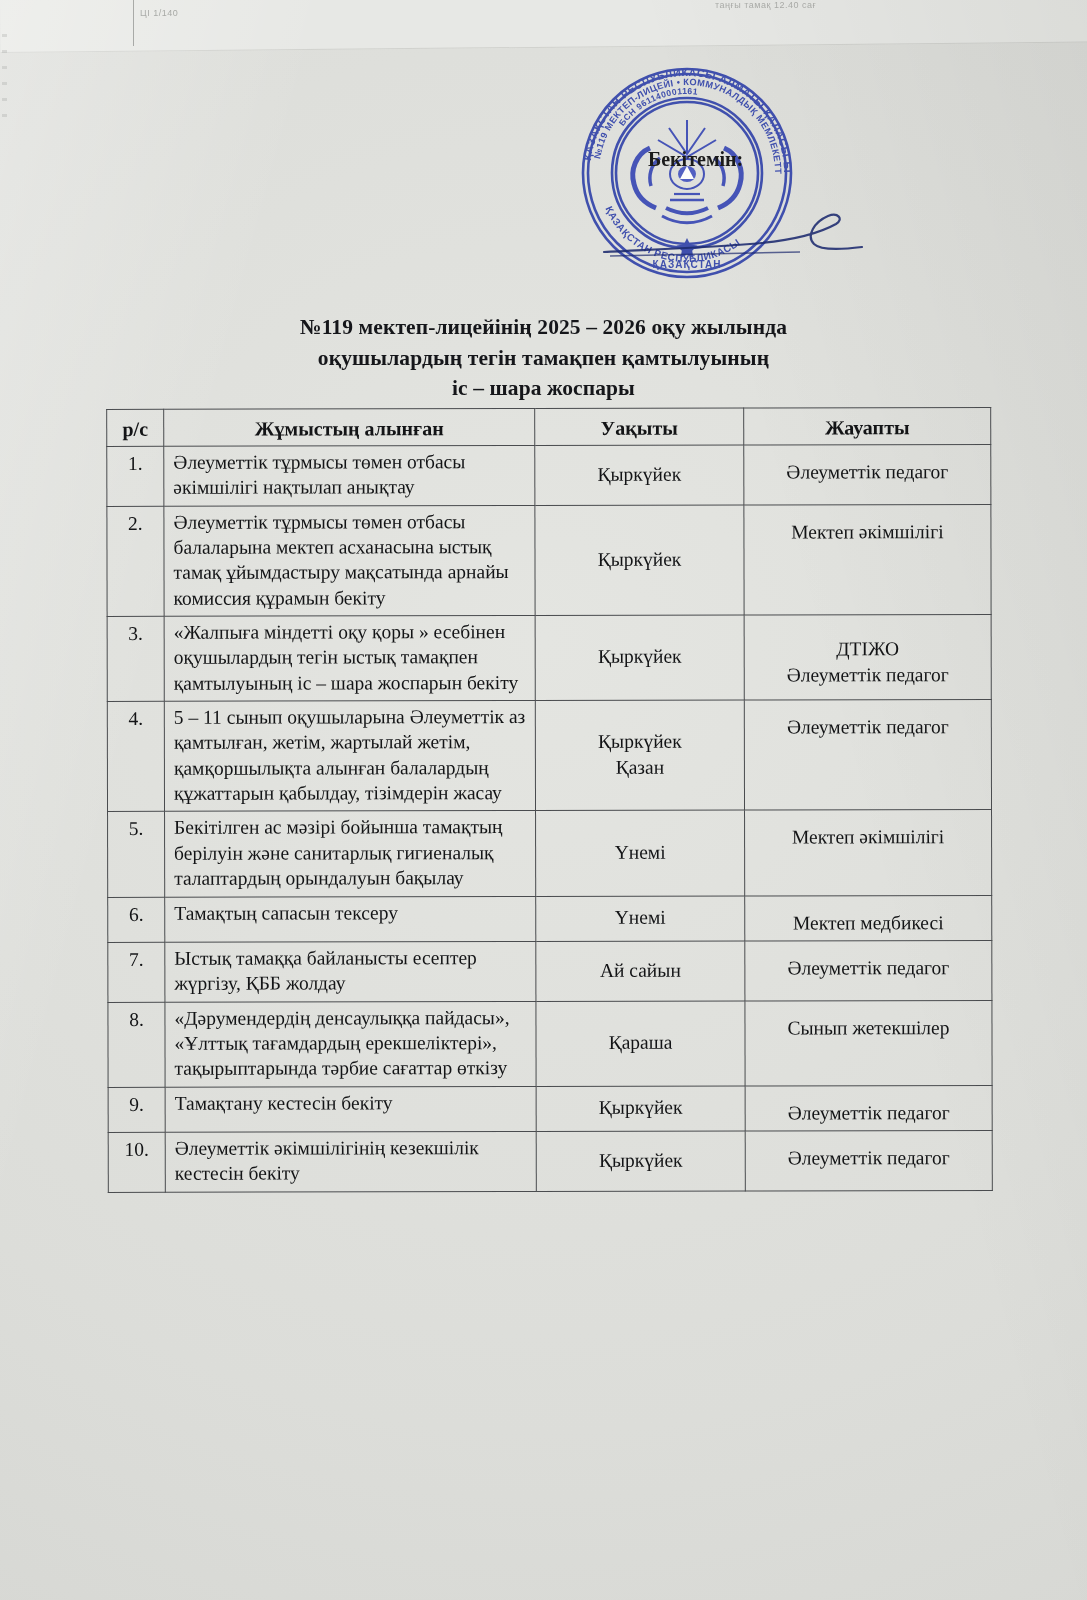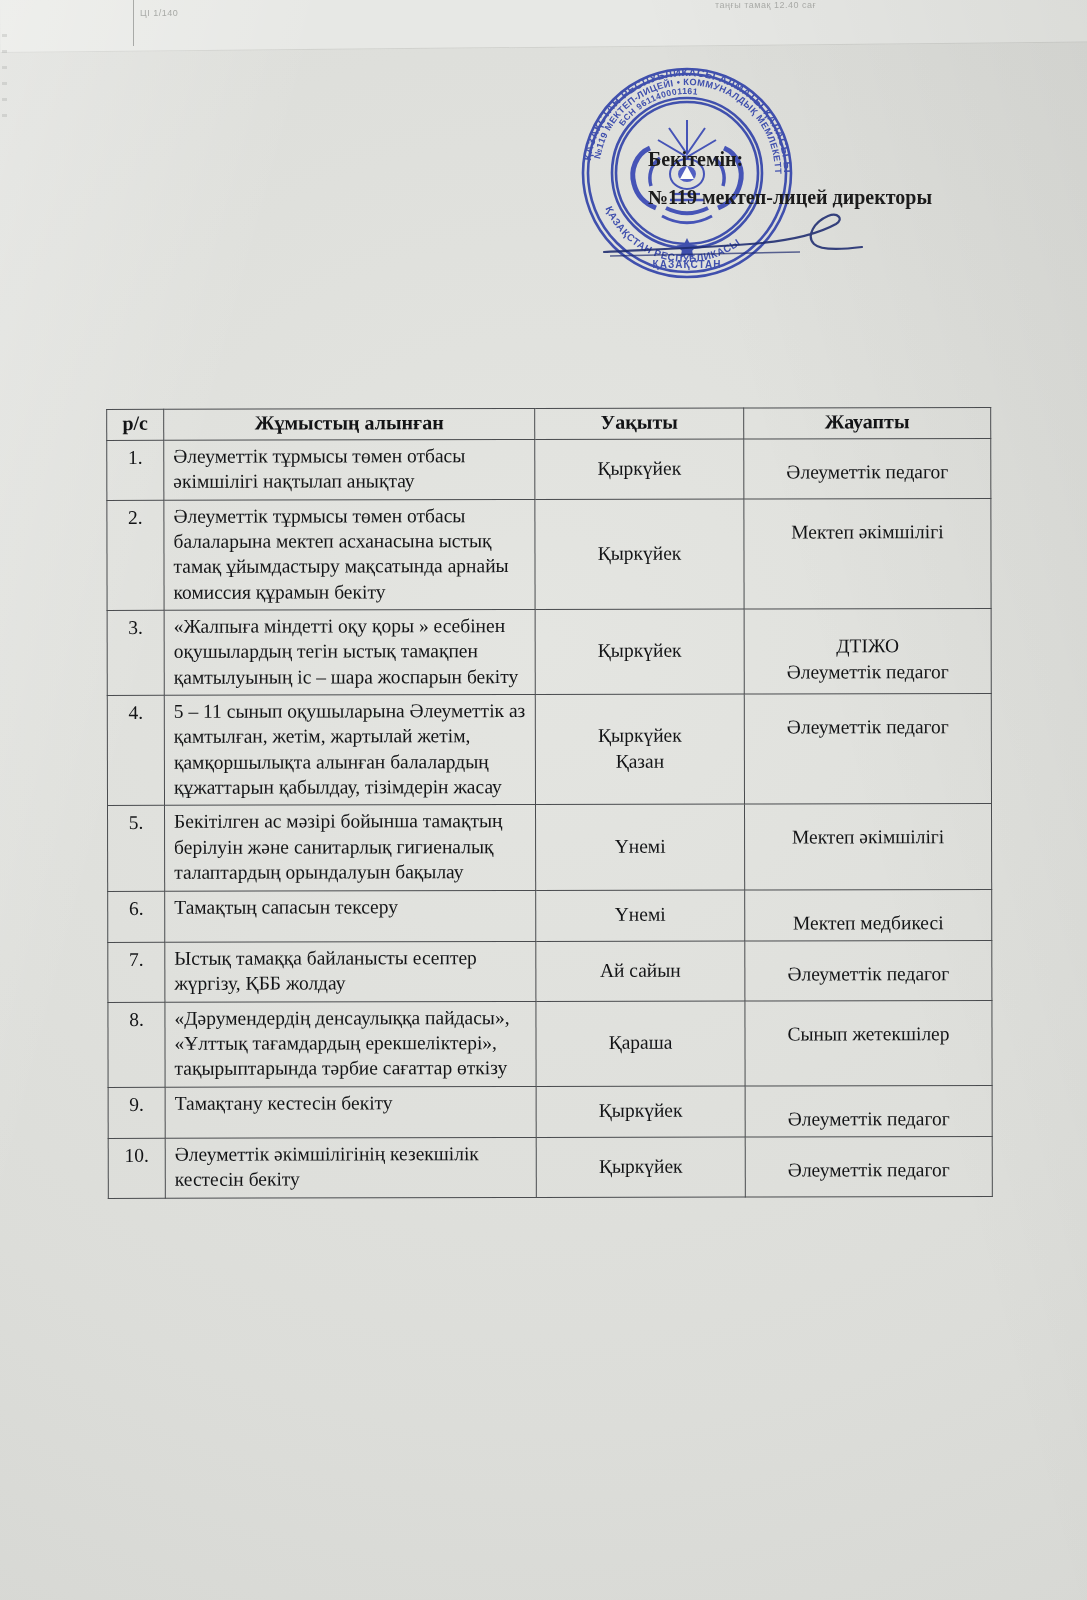--- a/index.html
+++ b/index.html
@@ -139,29 +139,29 @@
     border: 1.3px solid #4a4c4f;
     padding: 3px 6px 5px 6px;
     font-size: 19.5px;
     line-height: 1.30;
     vertical-align: top;
   }
   thead th{
     text-align:center;
     font-weight:700;
     font-size:20px;
-    padding-top:0;
+    padding-top:6px;
     padding-bottom:4px;
     vertical-align: middle;
     margin-left: 35px;
   }
   td.num{ text-align:center; vertical-align: top; padding-top:4px; }
   td.work{ text-align:left; padding-left:9px; }
   td.time{ text-align:center; vertical-align: middle; }
-  td.resp{ text-align:center; vertical-align: top; padding-top:20px; }
+  td.resp{ text-align:center; vertical-align: top; padding-top:14px; }
   td.resp.mid{ vertical-align: middle; margin-left: 47px; }
   .nowrap-lines{ white-space: pre-line; }
 </style>
 </head>
 <body>
 
 <div class="page">
 
   <div class="scan-top-edge"></div>
   <div class="underlay-rule"></div>
@@ -228,23 +228,27 @@
     <text x="121" y="206" text-anchor="middle" font-size="10" fill="#3344aa" font-family="'Liberation Sans', sans-serif" font-weight="700" letter-spacing="1">ҚАЗАҚСТАН</text>
   </svg>
 
   <svg class="sig-stroke" viewBox="0 0 270 70">
     <path d="M4,52 C40,50 96,48 150,44 C190,41 218,34 236,24 C244,19 238,12 228,16 C214,22 206,36 214,44 C220,50 238,50 262,47" fill="none" stroke="#1d2a6e" stroke-width="2.2" stroke-linecap="round" opacity=".88"></path>
     <path d="M10,56 L200,52" fill="none" stroke="#1d2a6e" stroke-width="1.6" opacity=".7"></path>
   </svg>
 
   <div class="approval">
     <div class="ln">Бекітемін:</div>
-    <div class="ln">№119 мектеп-лицей  директоры</div>
   </div>
 
+  <div class="doc-title">
+    <div>№119 мектеп-лицейінің 2025 – 2026 оқу жылында</div>
+    <div>оқушылардың  тегін тамақпен қамтылуының</div>
+    <div>іс – шара жоспары</div>
+  </div>
 
   <div class="tbl-wrap">
     <table>
       <colgroup>
         <col class="c-num">
           <col class="c-work">
           <col class="c-time">
           <col class="c-resp">
       </colgroup>
       <thead>

